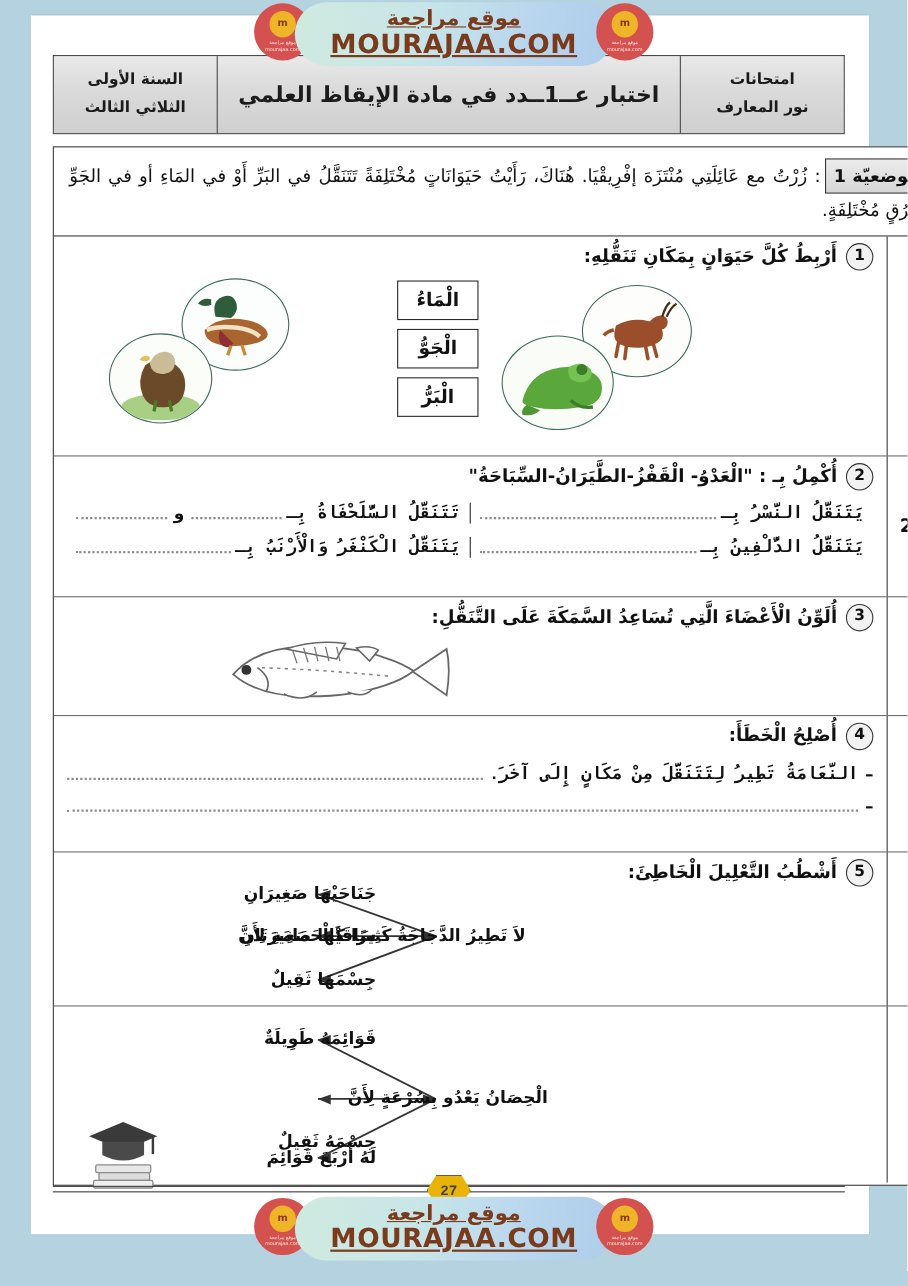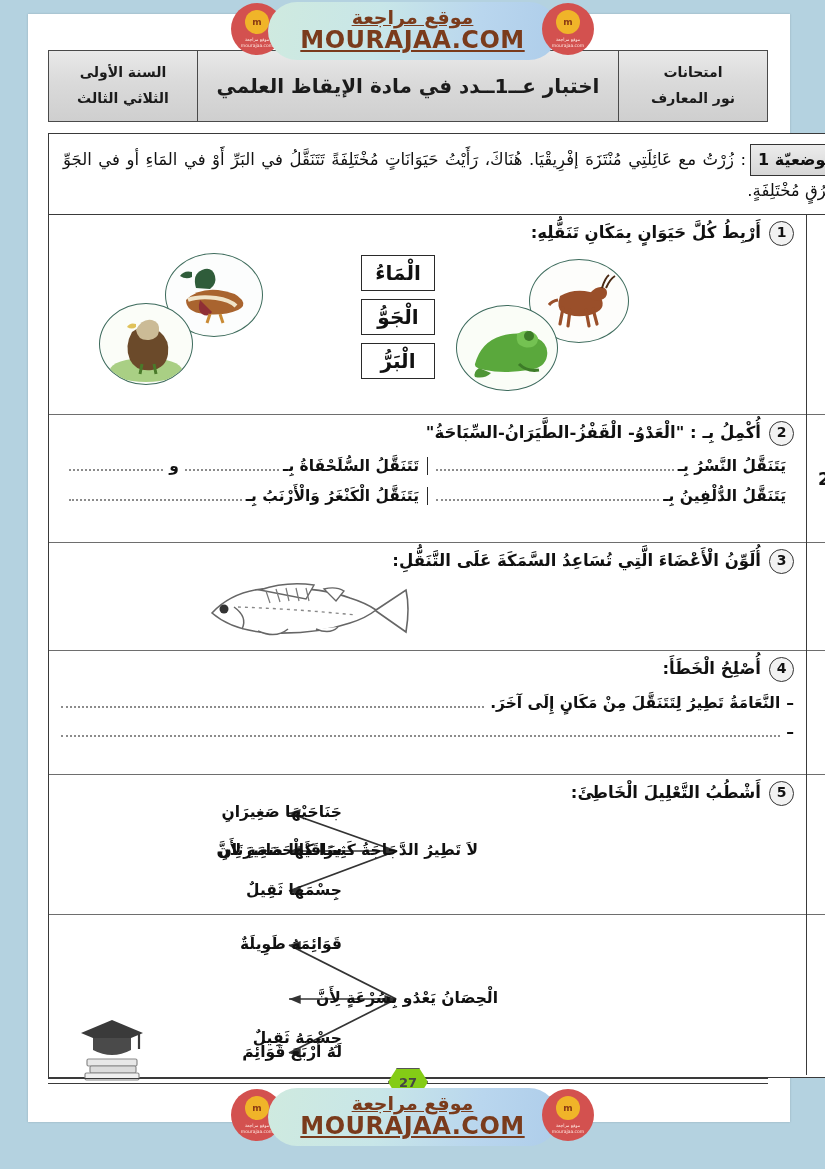--- a/index.html
+++ b/index.html
@@ -268,21 +268,21 @@
   #circle-eagle   { left: 38px;  top: 56px; width: 92px; height: 80px; }
 
   .word-box {
     position: absolute;
     width: 72px;
     height: 34px;
     border: 1.6px solid #2a2a2a;
     display: flex;
     align-items: center;
     justify-content: center;
-    font-size: 20px;
+    font-size: 17px;
     font-weight: bold;
     background: #fff;
     direction: rtl;
   }
   #word-water { left: 300px; top: 8px; }
   #word-air   { left: 300px; top: 52px; }
   #word-land  { left: 300px; top: 96px; }
 
   
   #q2-grid {
@@ -304,21 +304,21 @@
     flex-direction: row;
     align-items: flex-end;
     gap: 4px;
     padding: 0 8px;
   }
   .q2-sep {
     width: 0;
     border-right: 1.6px solid #2a2a2a;
     align-self: stretch;
   }
-  .q2-label { white-space: nowrap; font-weight: bold; }
+  .q2-label { white-space: nowrap; font-weight: bold; font-family: Liberation Mono, monospace; }
   .conj { font-weight: bold; padding: 0 2px; }
 
   
   #q3-body { position: relative; height: 72px; }
   #fish-wrap {
     position: absolute;
     right: 380px;
     top: 2px;
     width: 216px;
     height: 70px;
@@ -367,30 +367,31 @@
     width: 74px;
     height: 74px;
   }
   #page-number-badge {
     position: absolute;
     left: 50%;
     transform: translateX(-50%);
     bottom: -13px;
     width: 38px;
     height: 26px;
-    background: #84cc16;
+    background: #eab308;
     border: 1.4px solid #555;
     display: flex;
     align-items: center;
     justify-content: center;
     font-size: 13px;
     font-weight: bold;
     color: #444;
     clip-path: polygon(22% 0, 78% 0, 100% 50%, 78% 100%, 22% 100%, 0 50%);
     z-index: 20;
+    font-family: Liberation Mono, monospace;
   }
   #baseline-rule {
     position: absolute;
     left: 48px;
     top: 1078px;
     width: 720px;
     height: 4px;
     border-top: 1.6px solid #3a3a3a;
     border-bottom: 1.6px solid #3a3a3a;
     z-index: 12;

